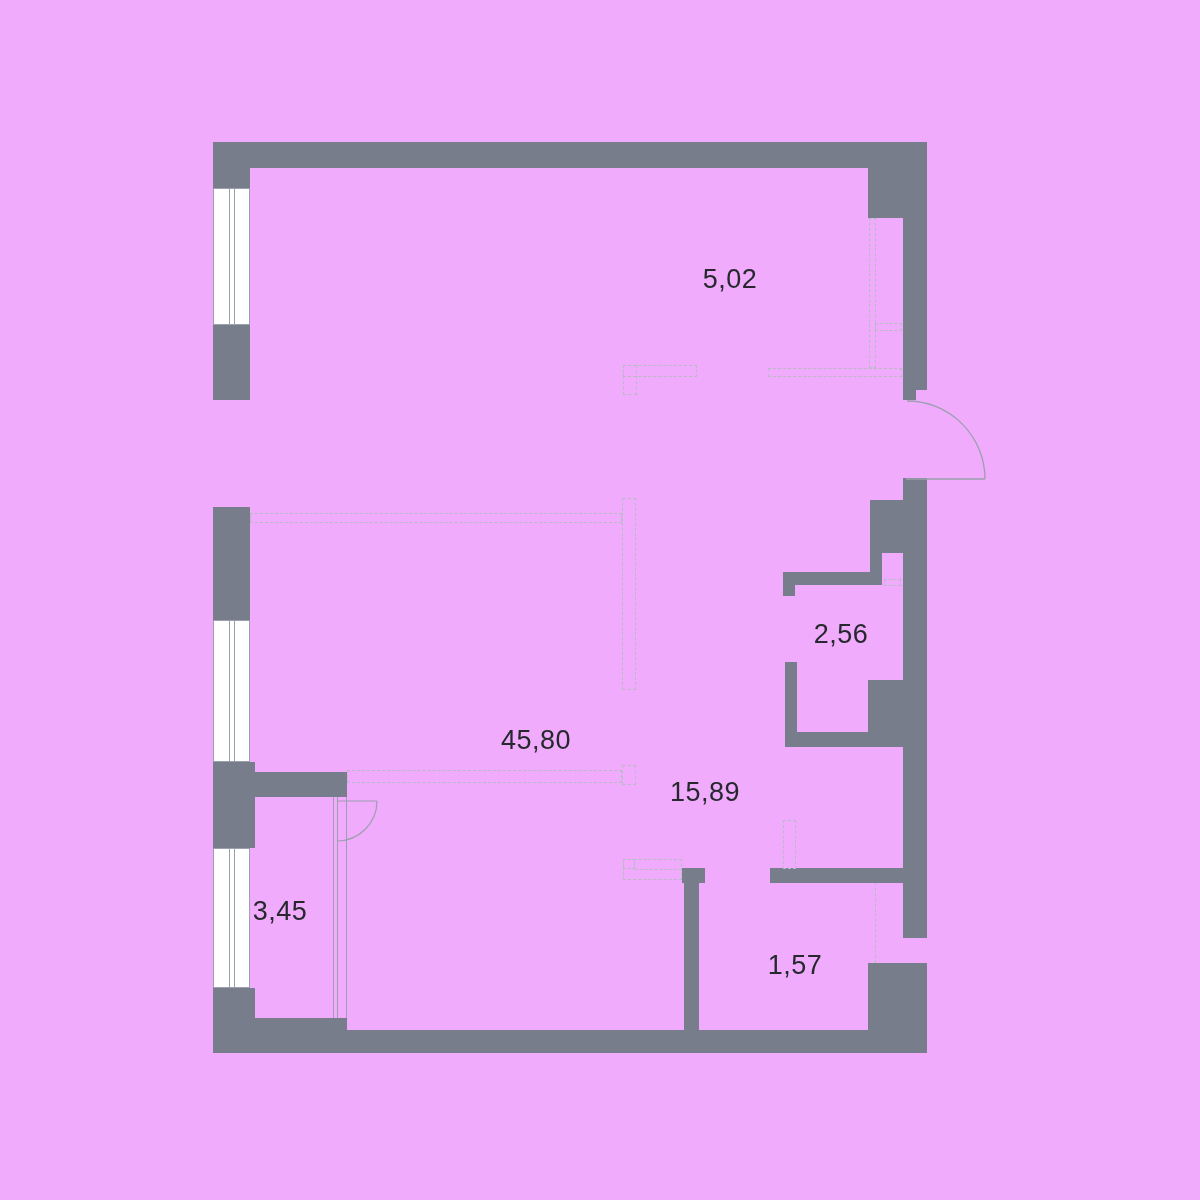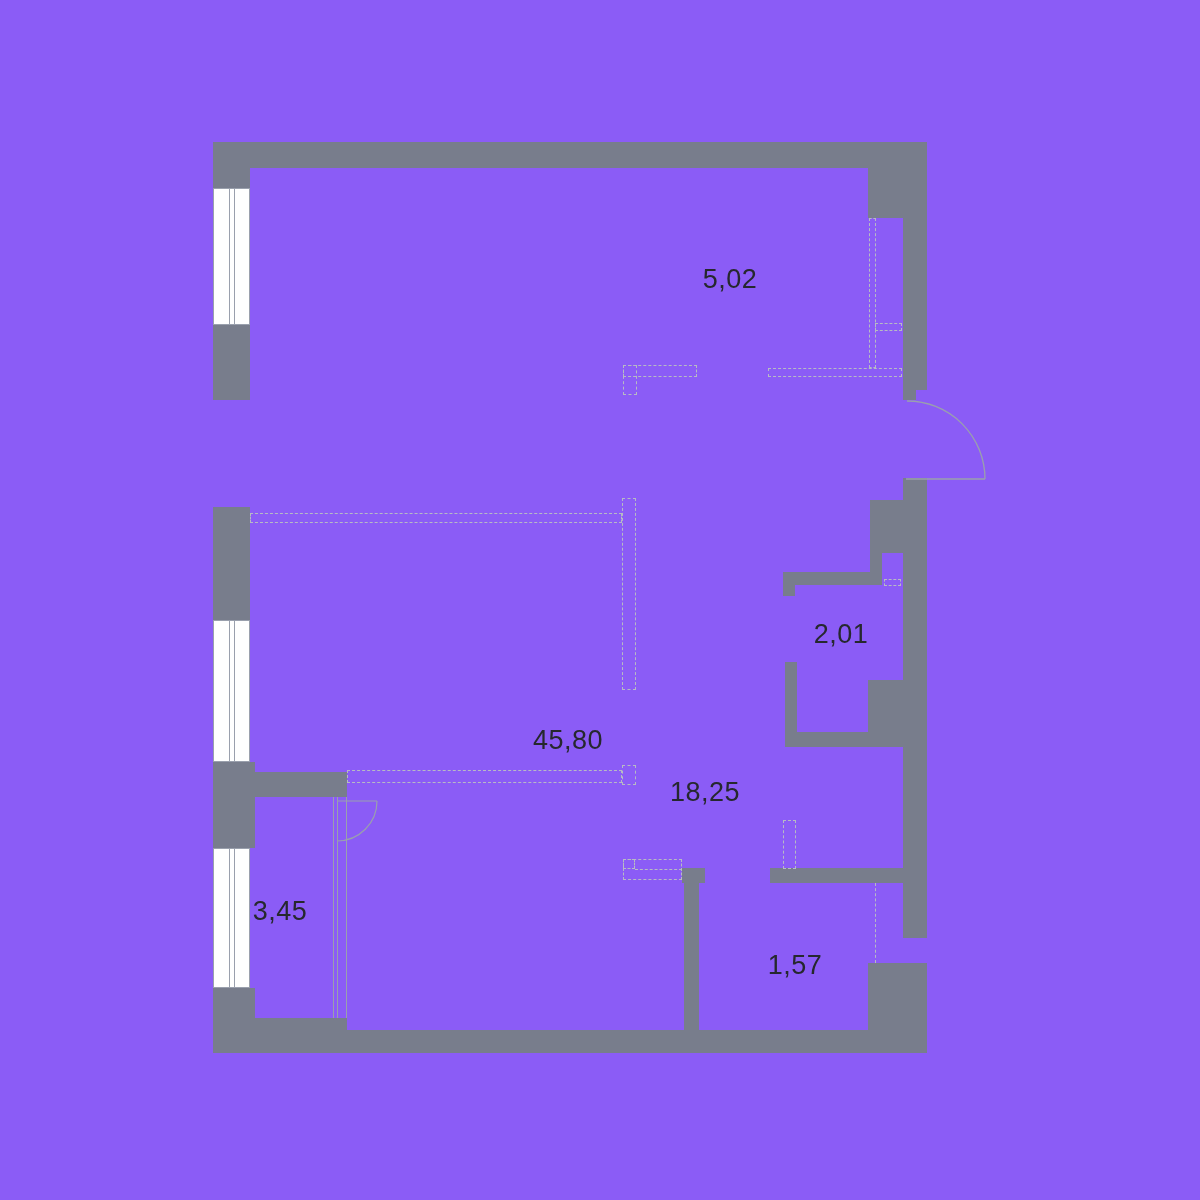--- a/index.html
+++ b/index.html
@@ -1,17 +1,17 @@
 <!DOCTYPE html>
 <html><head>
 <meta charset="utf-8">
 <style>
   html,body { margin:0; padding:0; background:#ffffff; }
   #canvas {
-    position:relative; width:1200px; height:1200px; background:#8b5cf6;
+    position:relative; width:1200px; height:1200px; background:#f0abfc;
     font-family:"Liberation Sans", sans-serif; overflow:hidden;
   }
   .wall { position:absolute; background:#787d8c; }
   .window {
     position:absolute; background:#ffffff;
     border:1px solid #9aa0ad; box-sizing:border-box;
   }
   .winline { position:absolute; width:1px; top:0; bottom:0; background:#9aa0ad; }
   .thinline { position:absolute; background:#9aa0ad; }
   .dash {
@@ -103,19 +103,19 @@
 
   <div class="dash" style="left:783px;top:820px;width:13px;height:49px"></div>
 
   <div class="dashline-v" style="left:875px;top:883px;height:80px"></div>
 
   <div class="dash" style="left:623px;top:859px;width:59px;height:21px"></div>
   <div class="dash" style="left:623px;top:859px;width:12px;height:10px"></div>
   <div class="dashline-h" style="left:635px;top:869px;width:47px"></div>
 
   <div class="room-label" style="left:730px;top:279px">5,02</div>
-  <div class="room-label" style="left:841px;top:634px">2,01</div>
-  <div class="room-label" style="left:568px;top:740px">45,80</div>
-  <div class="room-label" style="left:705px;top:792px">18,25</div>
+  <div class="room-label" style="left:841px;top:634px">2,56</div>
+  <div class="room-label" style="left:536px;top:740px">45,80</div>
+  <div class="room-label" style="left:705px;top:792px">15,89</div>
   <div class="room-label" style="left:280px;top:911px">3,45</div>
   <div class="room-label" style="left:795px;top:965px">1,57</div>
 
 </div>
 
 </body></html>

